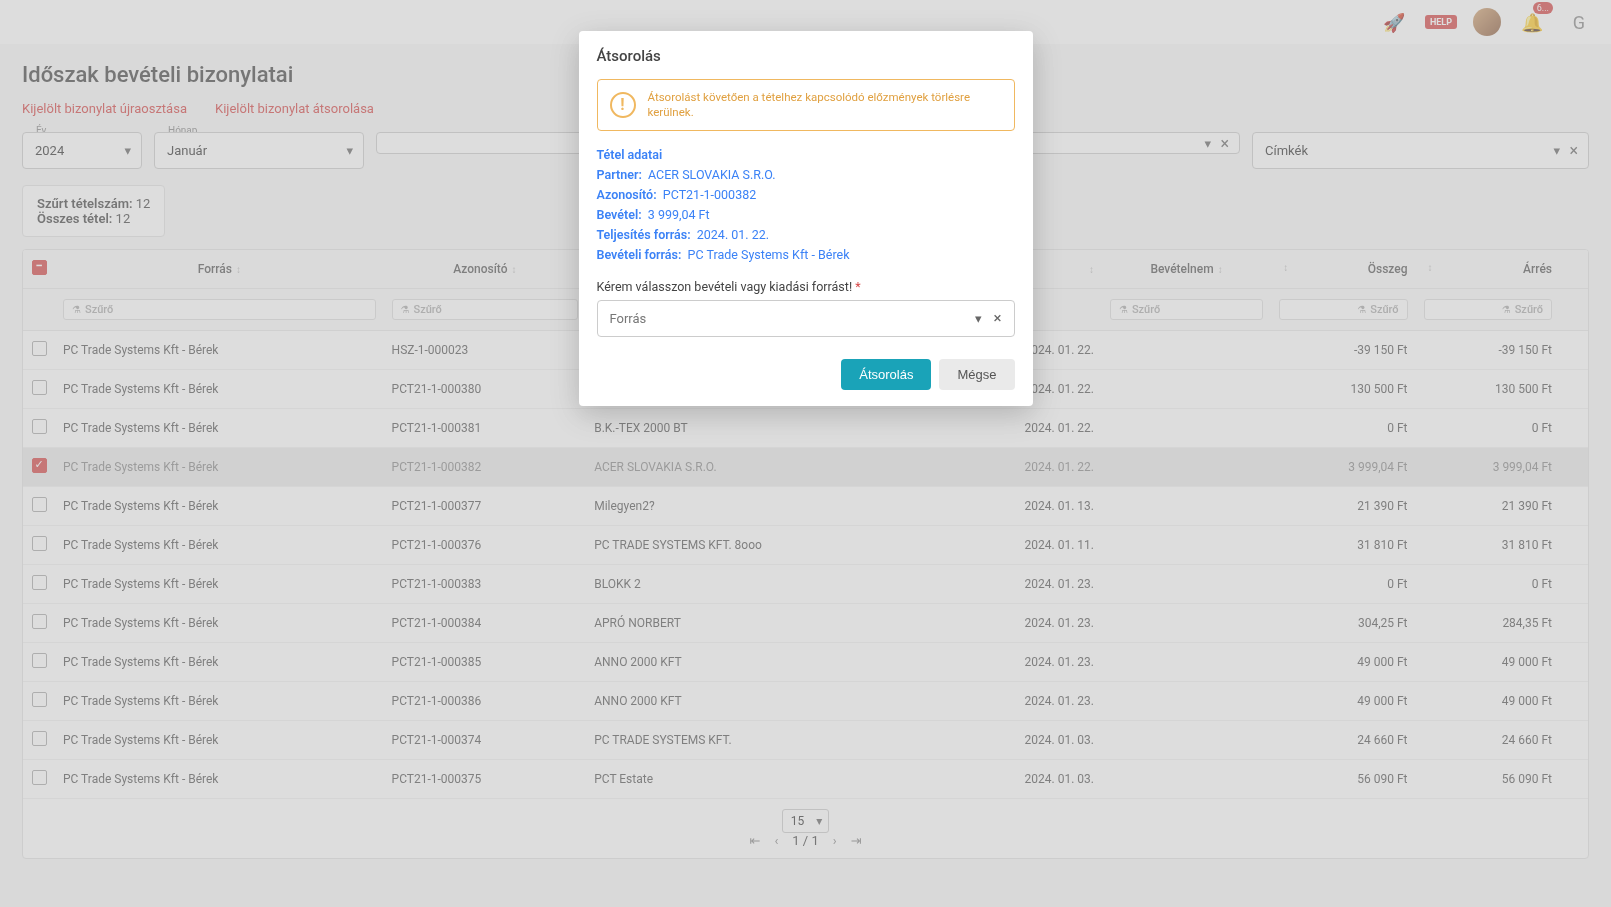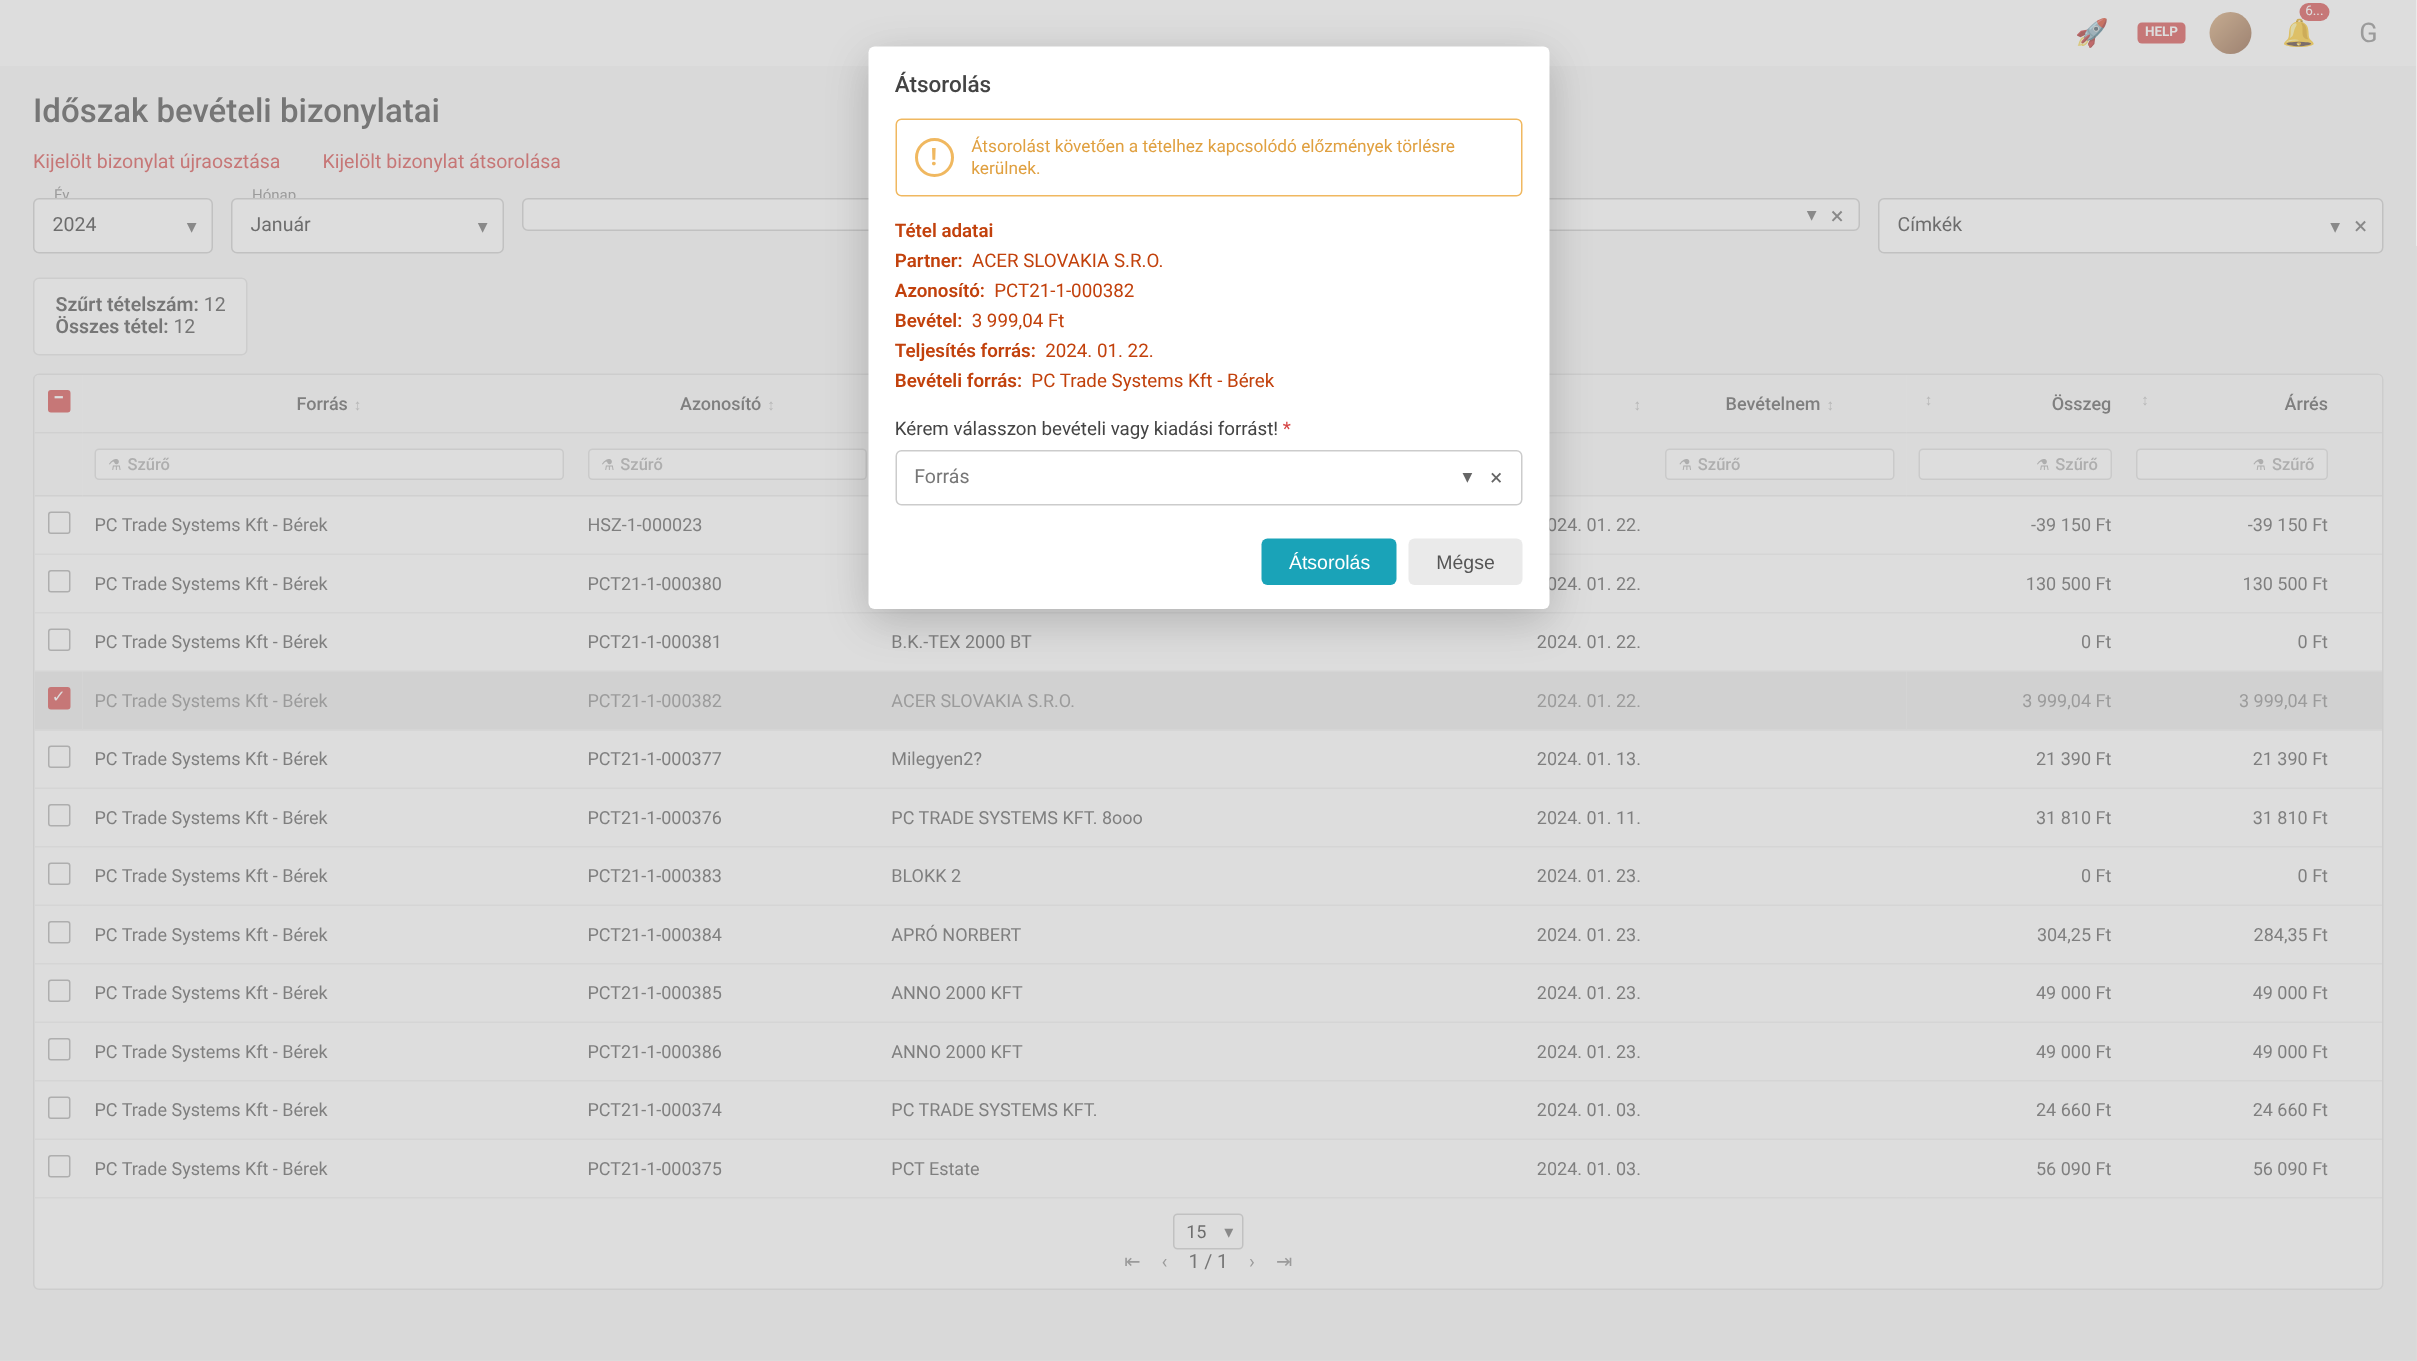--- a/index.html
+++ b/index.html
@@ -65,21 +65,21 @@
 .pager span { cursor: pointer; }
 .pager .current { color: #444; }
 
 
 .overlay { position: fixed; inset: 0; background: rgba(180,180,180,0.45); display: flex; align-items: flex-start; justify-content: center; z-index: 1000; }
 .modal { background: #fff; border-radius: 4px; width: 454px; margin-top: 31px; box-shadow: 0 8px 30px rgba(0,0,0,0.2); padding: 16px 18px; }
 .modal-title { font-size: 15px; font-weight: 500; color: #444; margin-bottom: 14px; }
 .warn-box { border: 1px solid #f0b860; border-radius: 4px; padding: 10px 12px; display: flex; align-items: center; gap: 12px; margin-bottom: 14px; }
 .warn-icon { width: 26px; height: 26px; border: 2px solid #f0b860; border-radius: 50%; display: flex; align-items: center; justify-content: center; color: #f0b860; font-weight: bold; font-size: 16px; flex-shrink: 0; }
 .warn-text { color: #e0a040; font-size: 11.5px; line-height: 1.3; }
-.detail-block { font-size: 12.5px; color: #c2410c; line-height: 1.6; margin-bottom: 14px; }
+.detail-block { font-size: 12.5px; color: #3b82f6; line-height: 1.6; margin-bottom: 14px; }
 .detail-block b { font-weight: 600; }
 .modal-label { font-size: 12.5px; color: #444; margin-bottom: 6px; }
 .modal-label .req { color: #d64545; }
 .modal-select { border: 1px solid #ccc; border-radius: 4px; padding: 10px 12px; display: flex; align-items: center; position: relative; margin-bottom: 22px; cursor: pointer; }
 .modal-select .ms-text { color: #777; font-size: 13px; }
 .modal-select .ms-chev { position: absolute; right: 32px; color: #666; }
 .modal-select .ms-clear { position: absolute; right: 12px; color: #666; font-size: 15px; }
 .modal-actions { display: flex; justify-content: flex-end; gap: 8px; }
 .btn { padding: 8px 18px; border-radius: 4px; font-size: 13px; cursor: pointer; border: none; }
 .btn-primary { background: #1aa3b8; color: #fff; }
@@ -111,21 +111,21 @@
   <div class="filters-row">
     <div class="field-group">
       <span class="field-label">Év</span>
       <div class="select-box" style="width:90px">
         <span>2024</span>
           <span class="chev">▾</span>
       </div>
     </div>
     <div class="field-group">
       <span class="field-label">Hónap</span>
-      <div class="select-box" style="width:182px">
+      <div class="select-box" style="width:210px">
         <span>Január</span>
           <span class="chev">▾</span>
       </div>
     </div>
     <div class="field-group" style="flex:1">
       <div class="select-box" style="width:100%">
         <span></span>
         <span class="chev2">▾</span>
         <span class="clear">×</span>
       </div>

